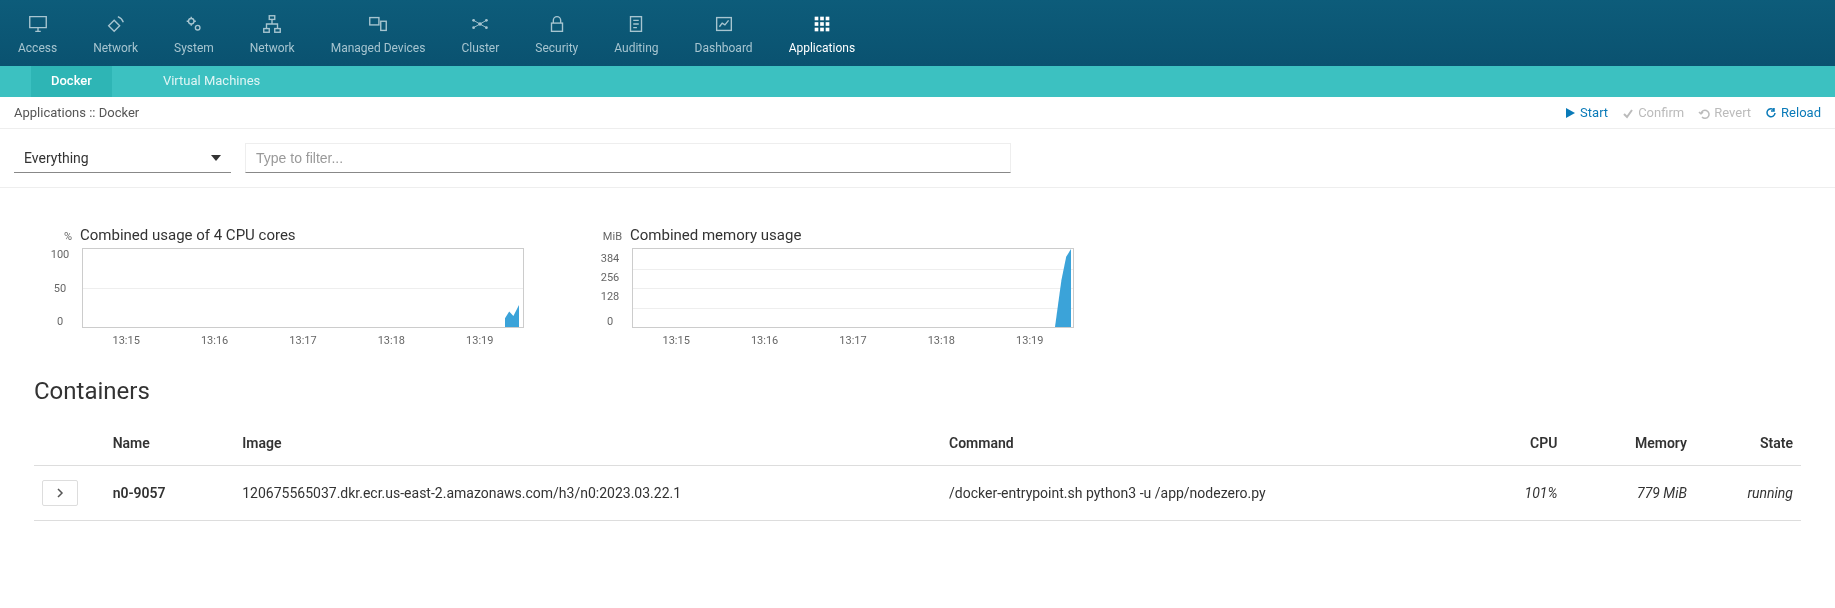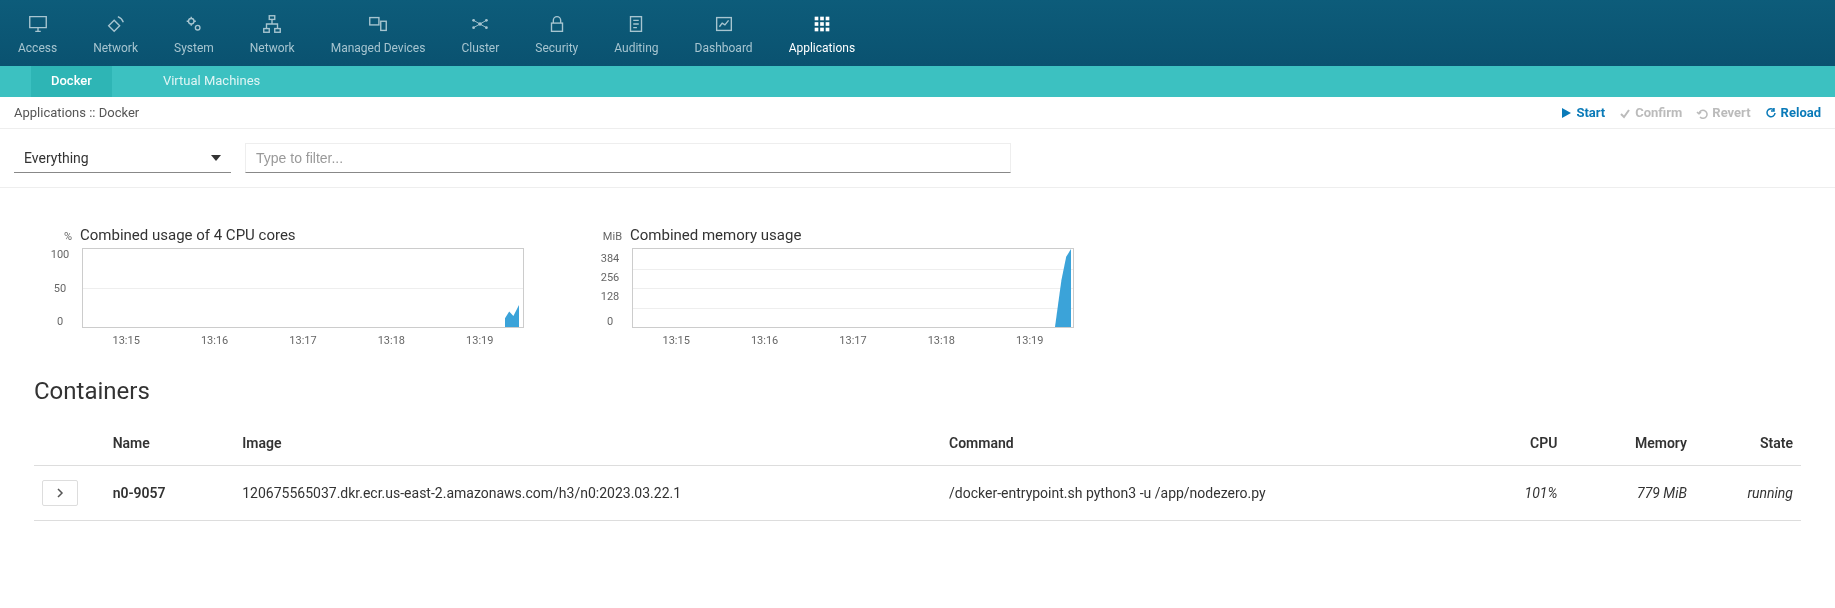--- a/index.html
+++ b/index.html
@@ -14,21 +14,21 @@
 
 
 .subtabs { background: #3cc1c1; display: flex; height: 31px; }
 .subtab { padding: 7px 20px; color: #e0f5f5; font-size: 13px; cursor: pointer; margin-left: 31px; }
 .subtab.active { background: #2eb5b5; color: #fff; font-weight: 500; }
 
 
 .breadcrumb-bar { display: flex; justify-content: space-between; align-items: center; padding: 8px 14px; border-bottom: 1px solid #eee; font-size: 13px; }
 .breadcrumb { color: #555; }
 .actions { display: flex; gap: 14px; font-size: 13px; }
-.action { color: #0a7ab8; cursor: pointer; display: flex; align-items: center; gap: 4px; font-weight: bold; }
+.action { color: #0a7ab8; cursor: pointer; display: flex; align-items: center; gap: 4px; }
 .action.disabled { color: #bbb; align-items: flex-end; }
 .action-icon { width: 12px; height: 12px; display: inline-block; }
 
 
 .filter-row { display: flex; gap: 14px; padding: 14px; border-bottom: 1px solid #eee; }
 .filter-select { width: 217px; height: 30px; padding: 0 10px; border: none; border-bottom: 1px solid #888; font-size: 14px; background: #fff; display: flex; align-items: center; justify-content: space-between; cursor: pointer; }
 .filter-input { width: 766px; height: 30px; padding: 0 10px; border: 1px solid #ddd; border-bottom: 1px solid #888; border-top-color: #eee; border-left-color: #eee; border-right-color: #eee; font-size: 14px; }
 .filter-input::placeholder { color: #999; }
 
 

